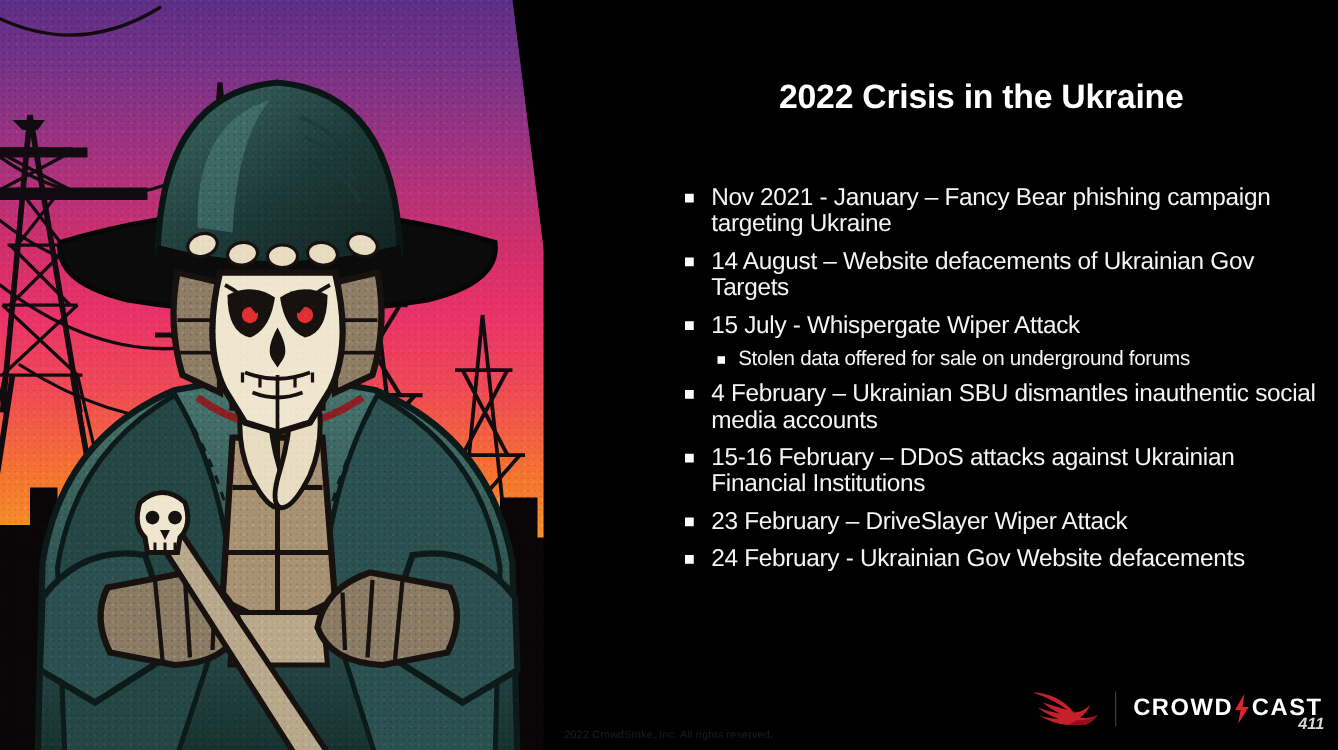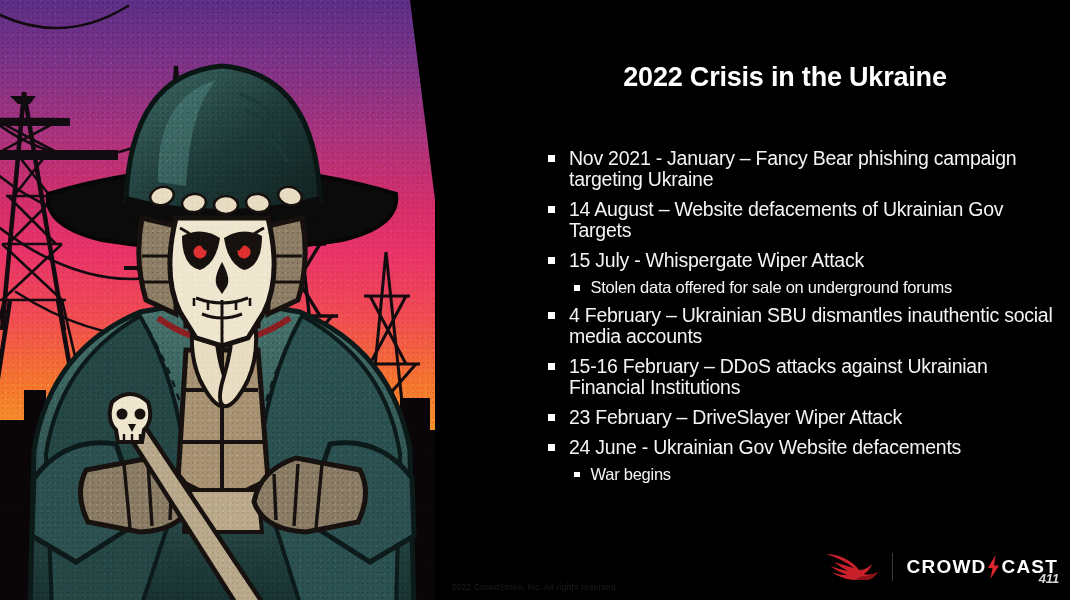--- a/index.html
+++ b/index.html
@@ -293,27 +293,23 @@
         <span class="tx">15-16 February – DDoS attacks against Ukrainian Financial Institutions</span>
       </div>
 
       <div class="li l1">
         <span class="mk"></span>
         <span class="tx">23 February – DriveSlayer Wiper Attack</span>
       </div>
 
       <div class="li l1">
         <span class="mk"></span>
-        <span class="tx">24 June - Ukrainian Gov Website defacements</span>
-      </div>
-
-      <div class="li l2">
-        <span class="mk"></span>
-        <span class="tx">War begins</span>
-      </div>
+        <span class="tx">24 February - Ukrainian Gov Website defacements</span>
+      </div>
+
 
     </div>
   </div>
 
   <div id="copyright">2022 CrowdStrike, Inc. All rights reserved.</div>
 
   <div id="brand">
 
     <svg id="falcon" viewBox="0 0 56 34">
       <g fill="#c8202a">

